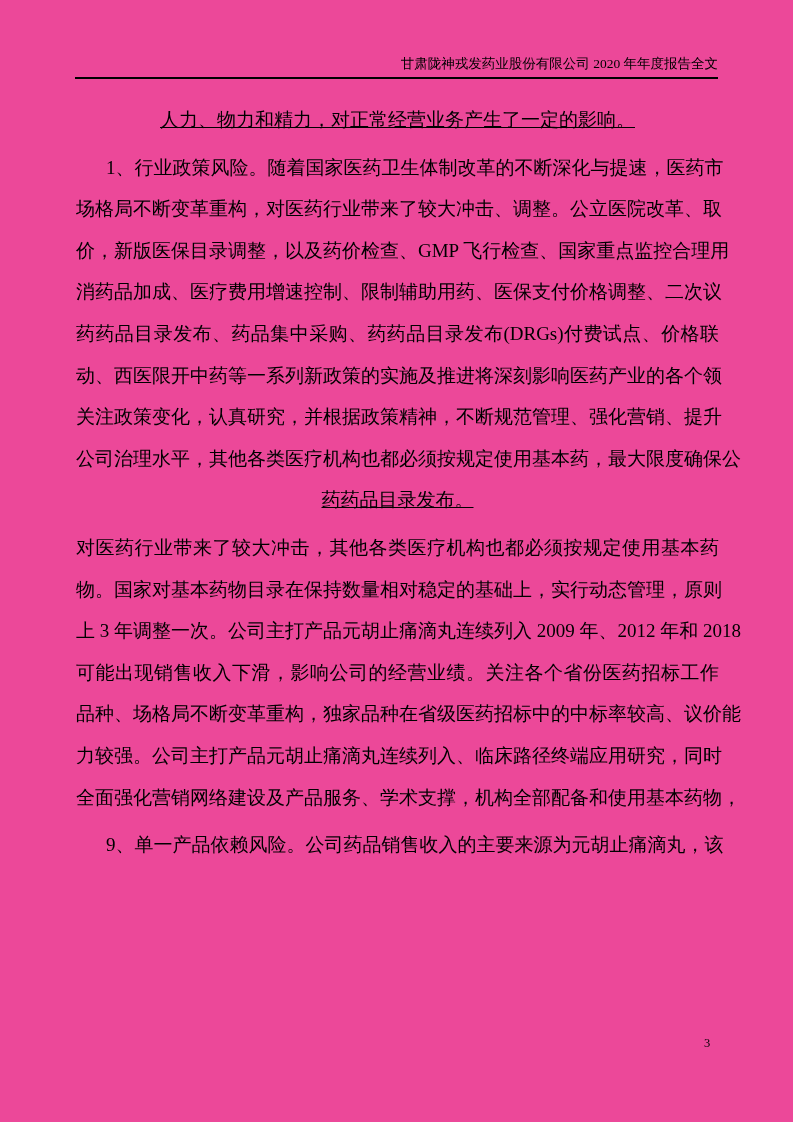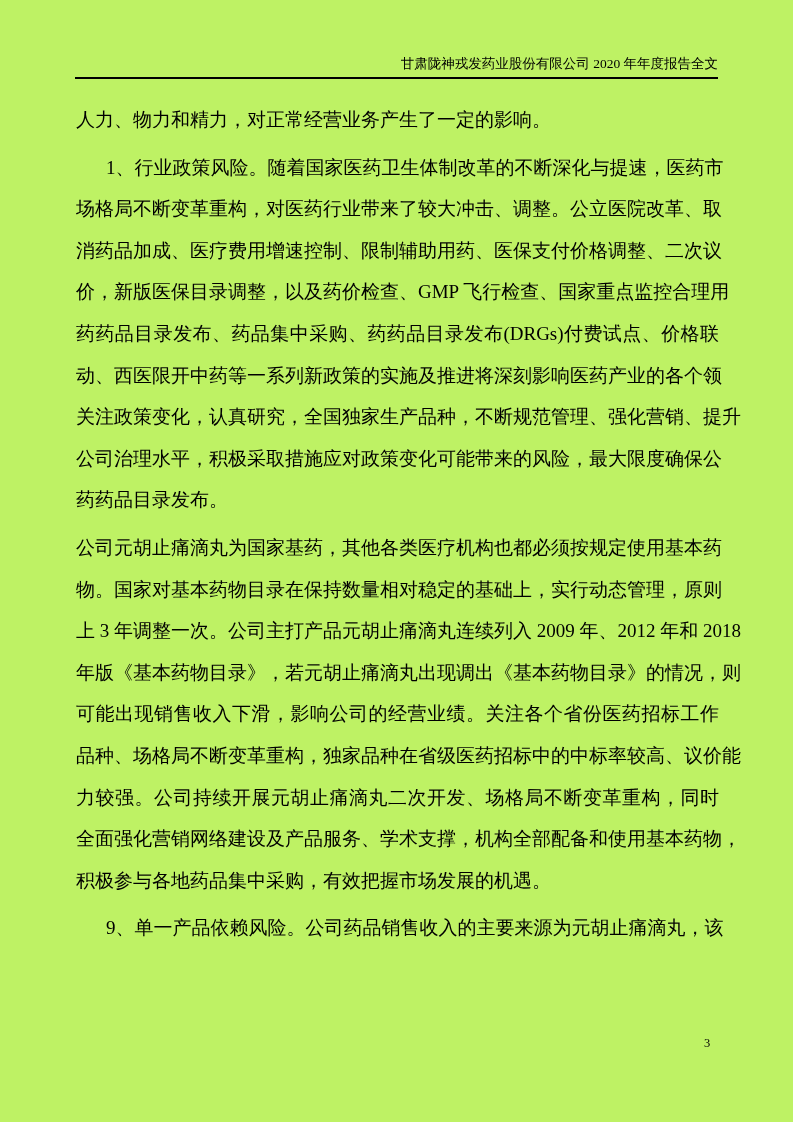--- a/index.html
+++ b/index.html
@@ -4,21 +4,21 @@
 <style>
   html, body {
     margin: 0;
     padding: 0;
     background: #ffffff;
   }
   .page {
     position: relative;
     width: 793px;
     height: 1122px;
-    background: #bef264;
+    background: #ec4899;
     overflow: hidden;
     font-family: "Liberation Serif", "DejaVu Serif", serif;
     color: #000000;
   }
   .header-text {
     position: absolute;
     top: 55px;
     right: 75px;
     font-size: 13.5px;
     line-height: 17px;
@@ -51,21 +51,22 @@
     font-size: 19px;
     white-space: nowrap;
     overflow: visible;
   }
   .line.fill {
     text-align: justify;
     text-align-last: justify;
     text-justify: inter-character;
   }
   .line.short {
-    text-align: left;
+    text-align: center;
+    text-decoration: underline;
   }
   .line.indent {
     text-indent: 30px;
   }
   .page-number {
     position: absolute;
     top: 1036px;
     left: 704px;
     font-size: 12.5px;
     color: #000000;
@@ -78,38 +79,36 @@
   <div class="header-text">甘肃陇神戎发药业股份有限公司 2020 年年度报告全文</div>
   <div class="header-rule"></div>
 
   <div class="content" id="content">
       <div class="para">
         <div class="line short">人力、物力和精力，对正常经营业务产生了一定的影响。</div>
       </div>
       <div class="para">
         <div class="line fill indent">1、行业政策风险。随着国家医药卫生体制改革的不断深化与提速，医药市</div>
         <div class="line fill">场格局不断变革重构，对医药行业带来了较大冲击、调整。公立医院改革、取</div>
+        <div class="line fill">价，新版医保目录调整，以及药价检查、GMP 飞行检查、国家重点监控合理用</div>
         <div class="line fill">消药品加成、医疗费用增速控制、限制辅助用药、医保支付价格调整、二次议</div>
-        <div class="line fill">价，新版医保目录调整，以及药价检查、GMP 飞行检查、国家重点监控合理用</div>
         <div class="line fill">药药品目录发布、药品集中采购、药药品目录发布(DRGs)付费试点、价格联</div>
         <div class="line fill">动、西医限开中药等一系列新政策的实施及推进将深刻影响医药产业的各个领</div>
-        <div class="line fill">关注政策变化，认真研究，全国独家生产品种，不断规范管理、强化营销、提升</div>
-        <div class="line fill">公司治理水平，积极采取措施应对政策变化可能带来的风险，最大限度确保公</div>
+        <div class="line fill">关注政策变化，认真研究，并根据政策精神，不断规范管理、强化营销、提升</div>
+        <div class="line fill">公司治理水平，其他各类医疗机构也都必须按规定使用基本药，最大限度确保公</div>
         <div class="line short">药药品目录发布。</div>
       </div>
       <div class="para">
-        <div class="line fill">公司元胡止痛滴丸为国家基药，其他各类医疗机构也都必须按规定使用基本药</div>
+        <div class="line fill">对医药行业带来了较大冲击，其他各类医疗机构也都必须按规定使用基本药</div>
         <div class="line fill">物。国家对基本药物目录在保持数量相对稳定的基础上，实行动态管理，原则</div>
         <div class="line fill">上 3 年调整一次。公司主打产品元胡止痛滴丸连续列入 2009 年、2012 年和 2018</div>
-        <div class="line fill">年版《基本药物目录》，若元胡止痛滴丸出现调出《基本药物目录》的情况，则</div>
         <div class="line fill">可能出现销售收入下滑，影响公司的经营业绩。关注各个省份医药招标工作</div>
         <div class="line fill">品种、场格局不断变革重构，独家品种在省级医药招标中的中标率较高、议价能</div>
-        <div class="line fill">力较强。公司持续开展元胡止痛滴丸二次开发、场格局不断变革重构，同时</div>
+        <div class="line fill">力较强。公司主打产品元胡止痛滴丸连续列入、临床路径终端应用研究，同时</div>
         <div class="line fill">全面强化营销网络建设及产品服务、学术支撑，机构全部配备和使用基本药物，</div>
-        <div class="line short">积极参与各地药品集中采购，有效把握市场发展的机遇。</div>
       </div>
       <div class="para">
         <div class="line fill indent">9、单一产品依赖风险。公司药品销售收入的主要来源为元胡止痛滴丸，该</div>
       </div>
     </div>
 
   <div class="page-number">3</div>
 </div>
 
 </body></html>

